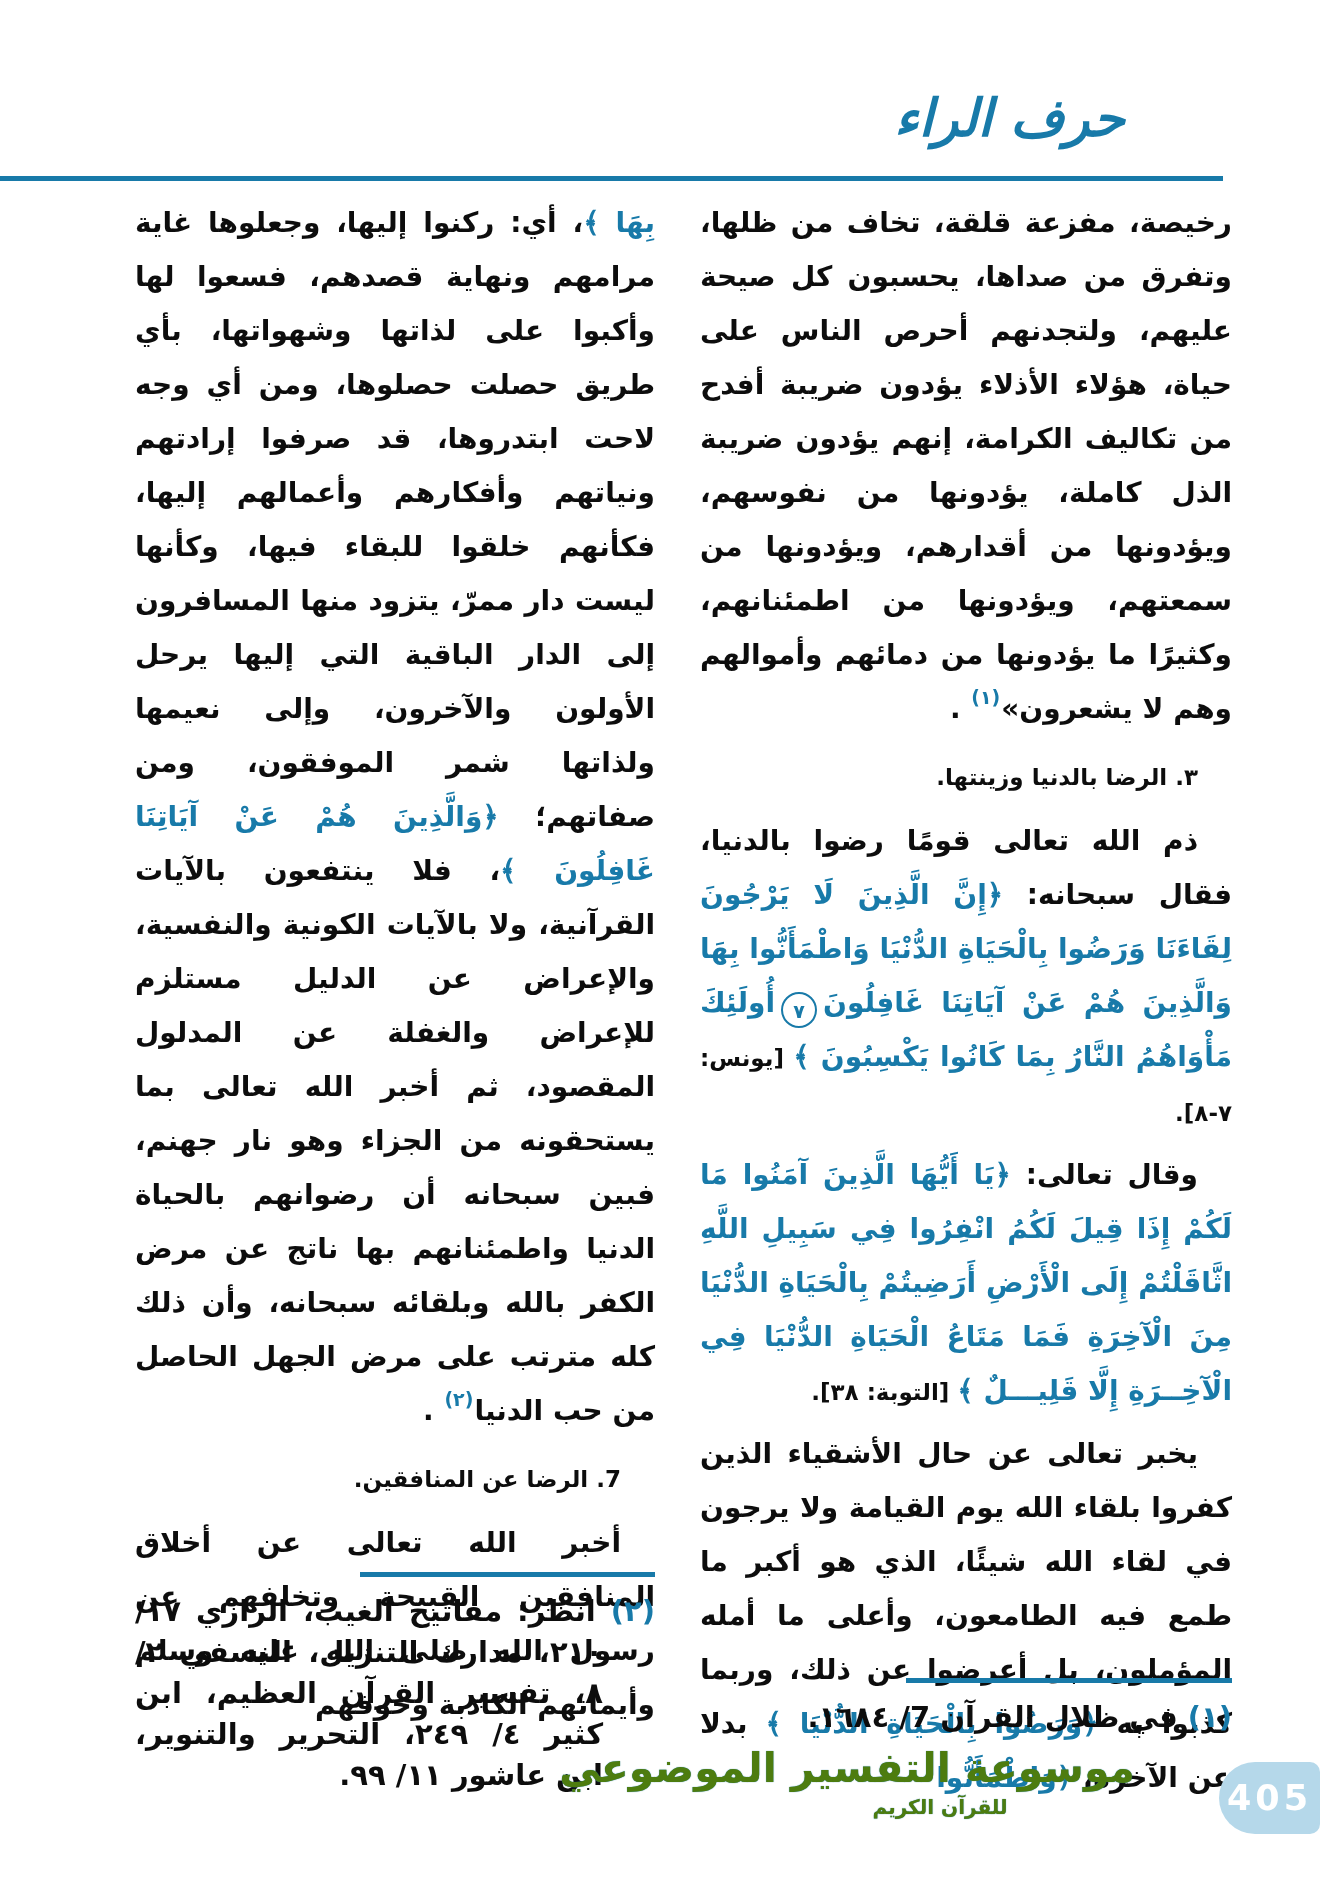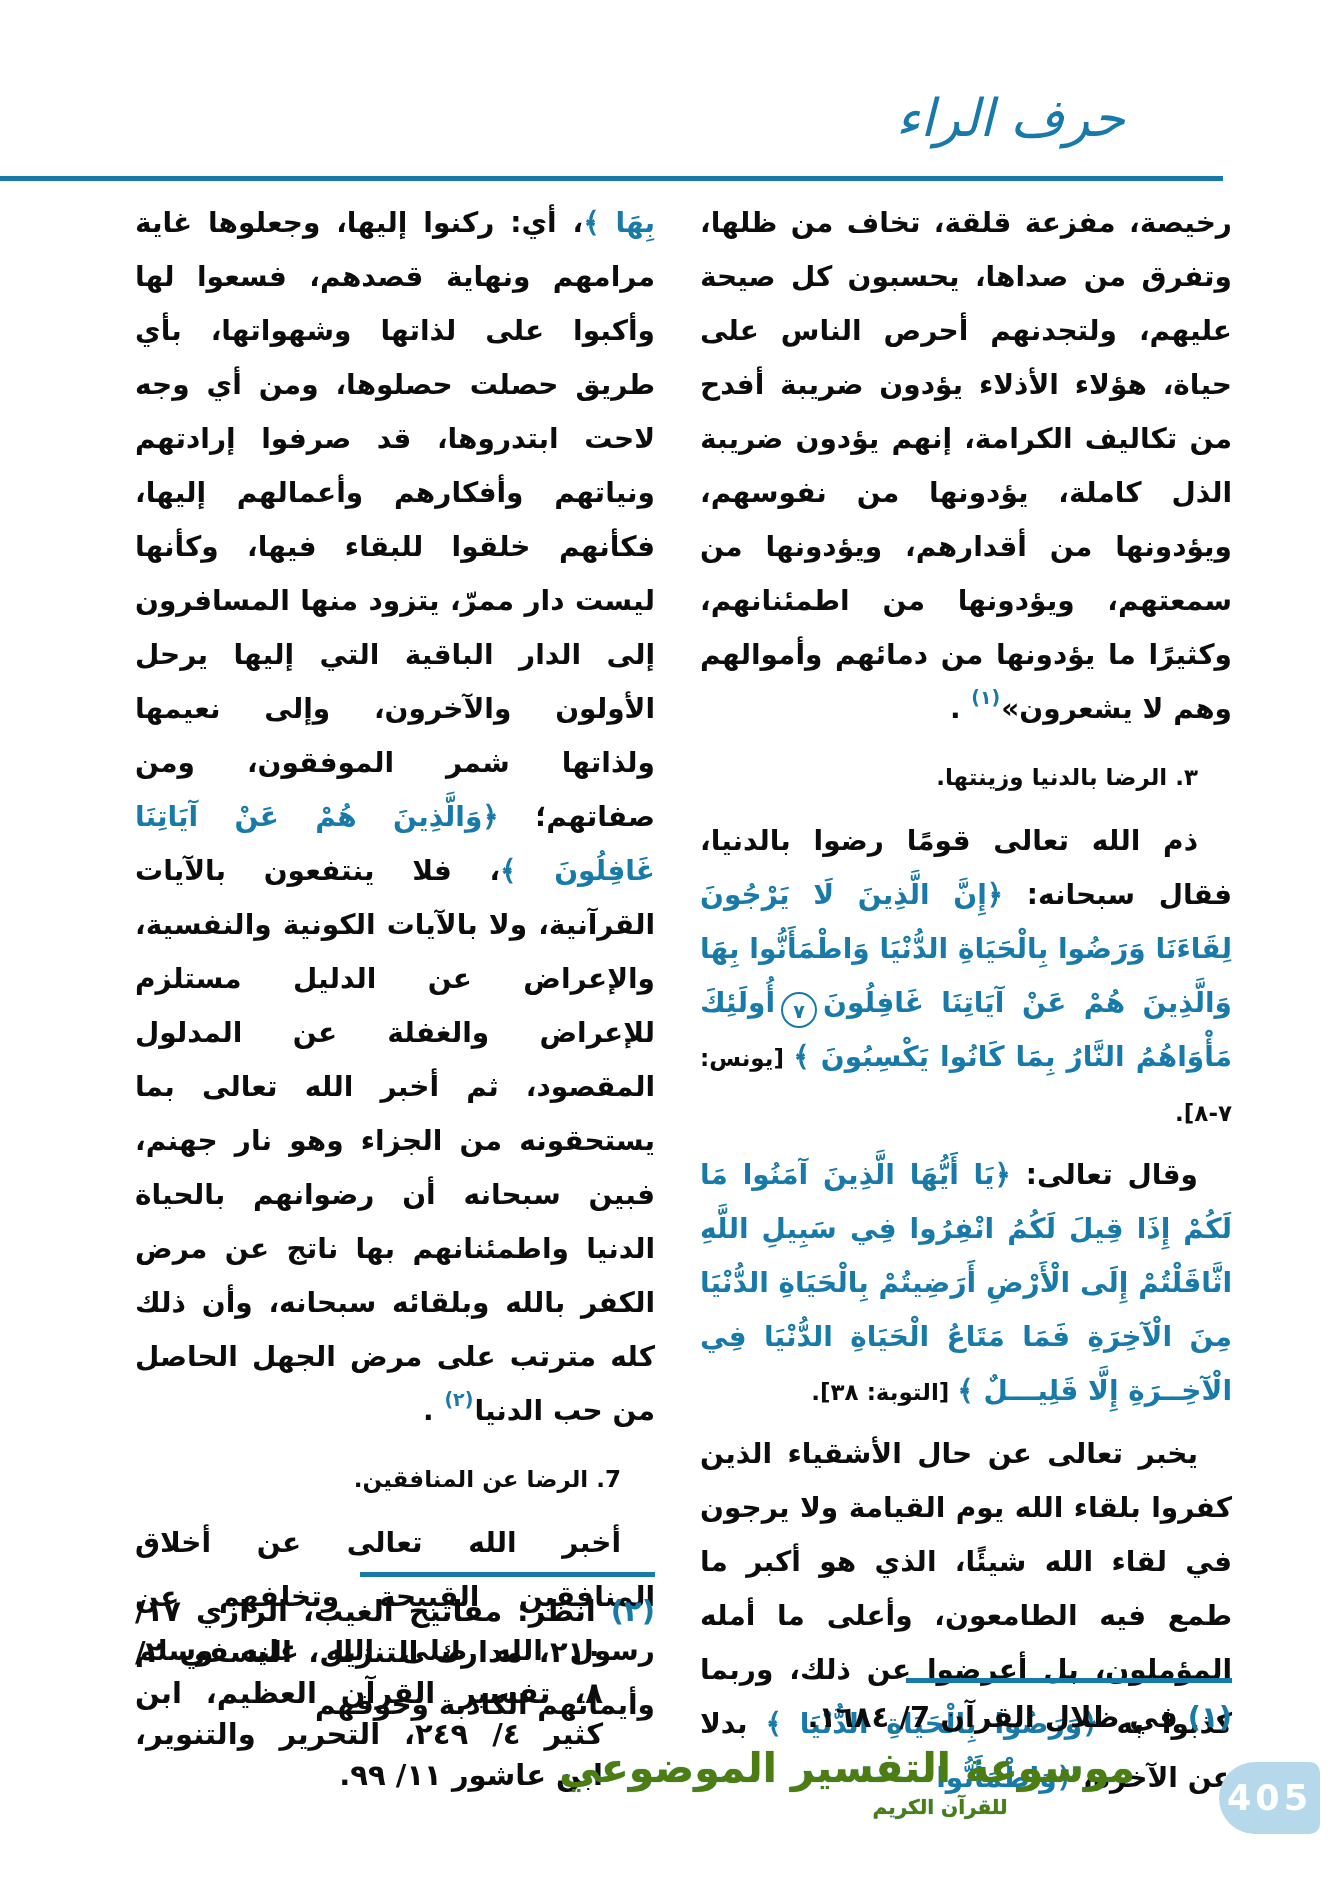--- a/index.html
+++ b/index.html
@@ -4,21 +4,21 @@
 <style>
   html,body{margin:0;padding:0;}
   body{
     width:1339px;height:1890px;position:relative;background:#ffffff;
     font-family:"DejaVu Sans",sans-serif;color:#0d0d0d;overflow:hidden;
   }
   .page{position:absolute;inset:0;}
   
   .header-title{
     position:absolute;top:88px;right:214px;
-    font-size:52px;font-weight:normal;font-style:italic;
+    font-size:52px;font-weight:bold;font-style:italic;
     color:#187aa9;letter-spacing:-1px;white-space:nowrap;
   }
   .header-rule{
     position:absolute;top:176px;left:0;width:1223px;height:5px;background:#187aa9;
   }
   
   .col{position:absolute;top:196px;direction:rtl;}
   .col-right{right:107px;width:532px;}
   .col-left{left:135px;width:520px;}
   .block{

